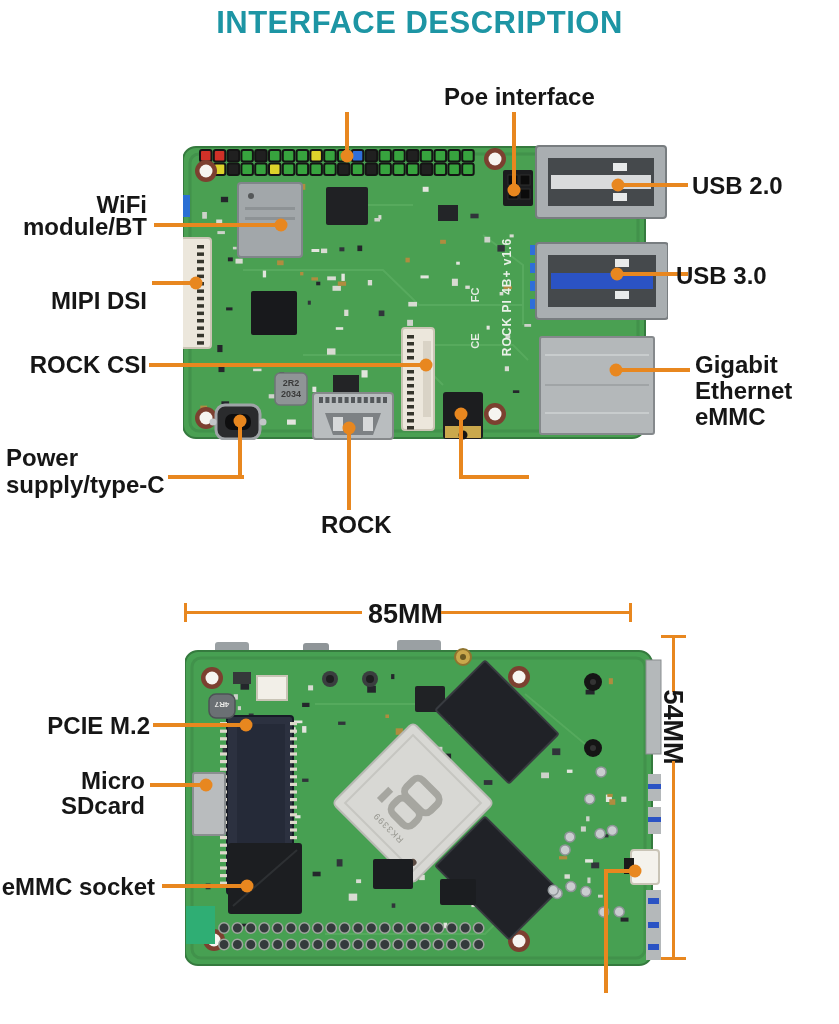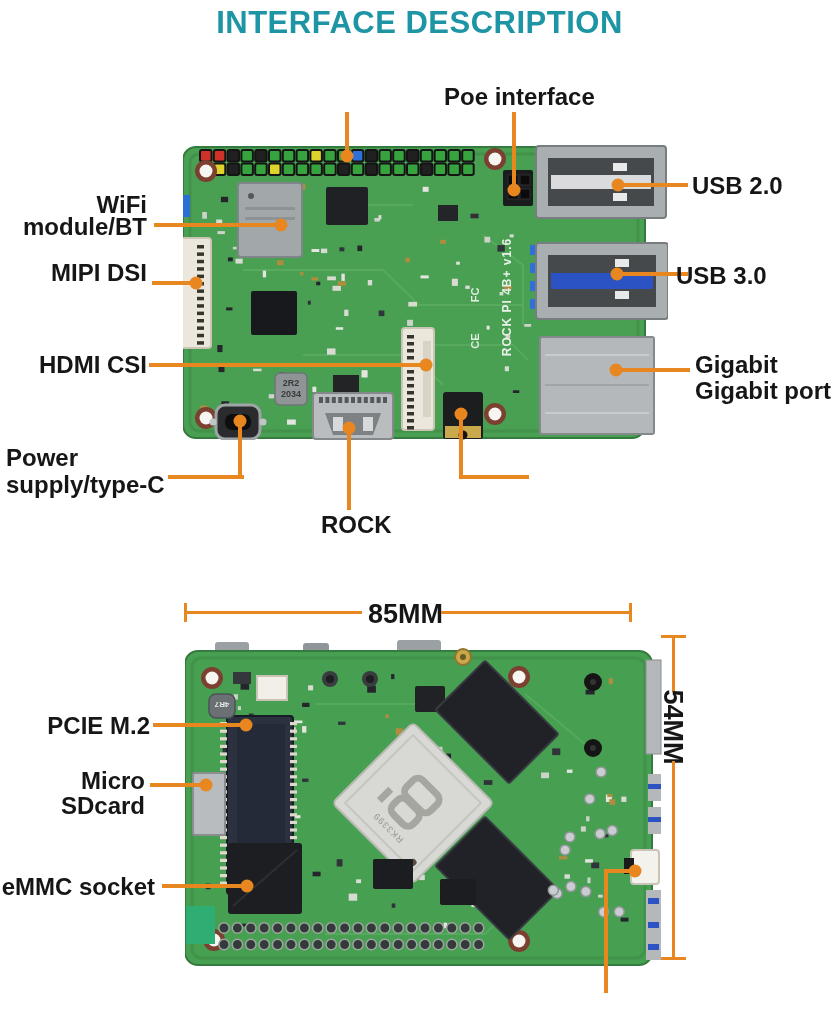--- a/index.html
+++ b/index.html
@@ -593,29 +593,29 @@
   <span class="dot" style="left:240px;top:421px"></span>
   <span class="ln" style="left:347px;top:428px;width:4px;height:82px"></span>
   <span class="dot" style="left:349px;top:428px"></span>
   <span class="ln" style="left:459px;top:414px;width:4px;height:65px"></span>
   <span class="ln" style="left:459px;top:475px;width:70px;height:4px"></span>
   <span class="dot" style="left:461px;top:414px"></span>
 
   <div class="lbl" style="left:444px;top:84px">Poe interface</div>
   <div class="lbl ra lh22" style="right:692px;top:194px">WiFi
 module/BT</div>
-  <div class="lbl ra" style="right:692px;top:260px">MIPI DSI</div>
-  <div class="lbl ra" style="right:692px;top:352px">HDMI CSI</div>
+  <div class="lbl ra" style="right:692px;top:288px">MIPI DSI</div>
+  <div class="lbl ra" style="right:692px;top:352px">ROCK CSI</div>
   <div class="lbl lh27" style="left:6px;top:444px">Power
 supply/type-C</div>
   <div class="lbl" style="left:321px;top:512px">ROCK</div>
   <div class="lbl" style="left:692px;top:173px">USB 2.0</div>
   <div class="lbl" style="left:676px;top:263px">USB 3.0</div>
   <div class="lbl lh26" style="left:695px;top:352px">Gigabit
-Gigabit port</div>
+Ethernet eMMC</div>
 
   <span class="ln" style="left:184px;top:603px;width:3px;height:19px"></span>
   <span class="ln" style="left:186px;top:611px;width:176px;height:3px"></span>
   <div class="dim" style="left:368px;top:599px">85MM</div>
   <span class="ln" style="left:441px;top:611px;width:190px;height:3px"></span>
   <span class="ln" style="left:629px;top:603px;width:3px;height:19px"></span>
 
   <span class="ln" style="left:661px;top:635px;width:25px;height:3px"></span>
   <span class="ln" style="left:672px;top:637px;width:3px;height:55px"></span>
   <div class="dim vert" style="left:672px;top:727px">54MM</div>

